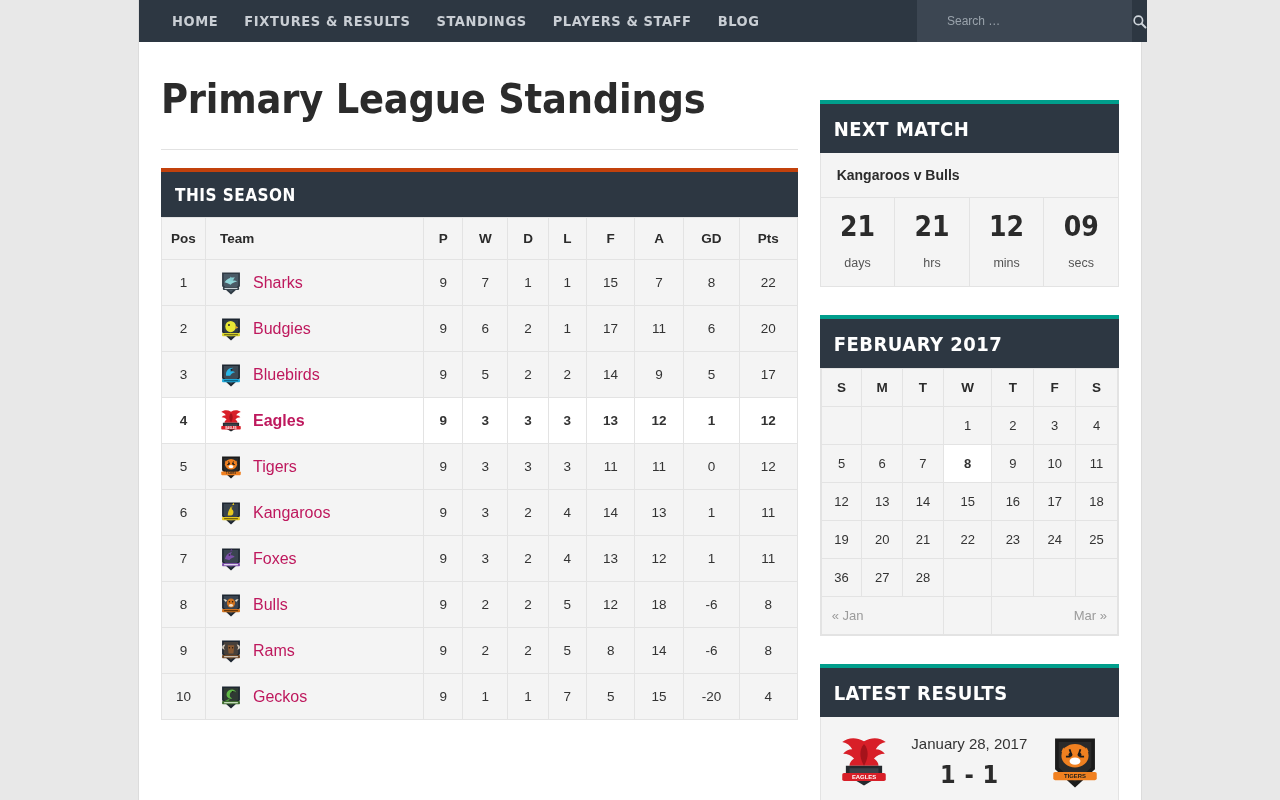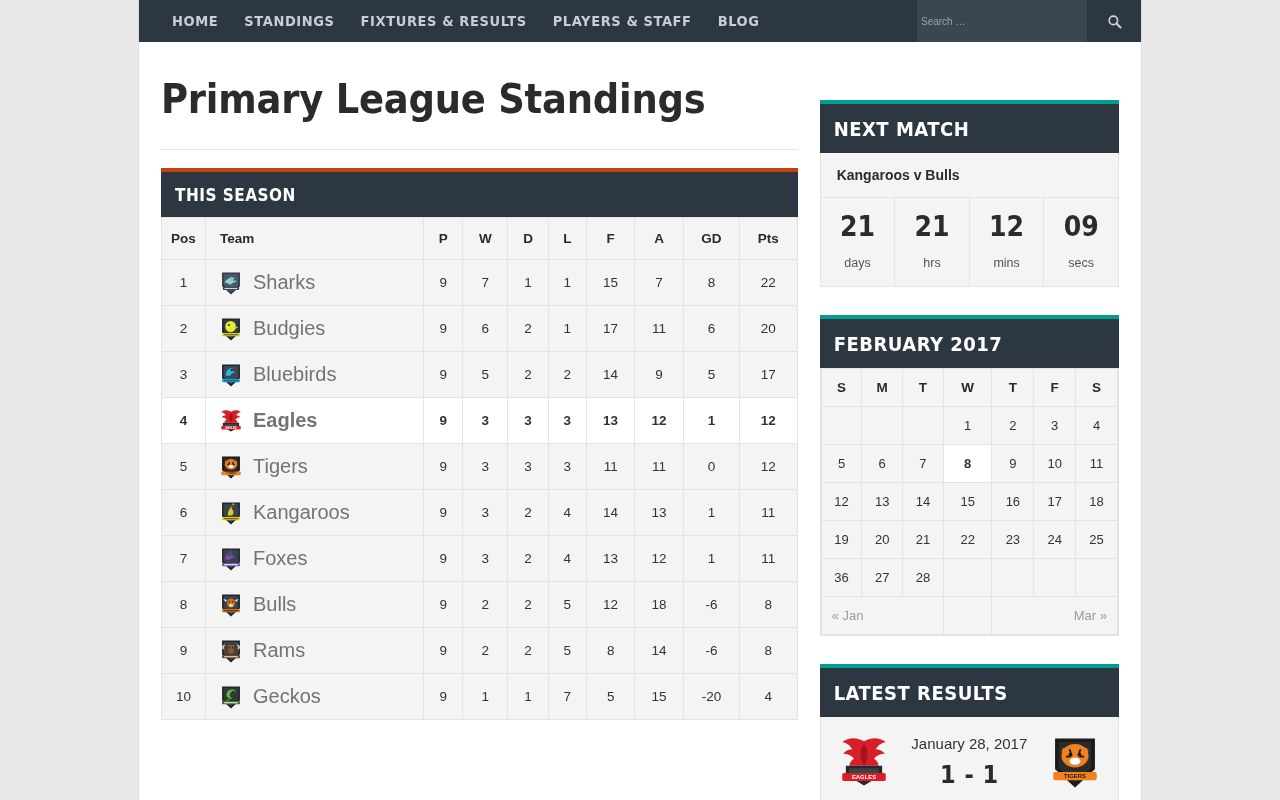--- a/index.html
+++ b/index.html
@@ -31,21 +31,21 @@
     color: #c9ced4;
     font-family: "Liberation Sans Narrow", "DejaVu Sans Condensed", "Liberation Sans", sans-serif;
     font-size: 14.5px; font-weight: bold; letter-spacing: .6px;
     text-transform: uppercase; text-decoration: none;
     padding: 0 13px; line-height: 42px; white-space: nowrap;
     cursor: pointer;
   }
   .search-wrap { display: flex; align-items: stretch; width: 224px; }
   .search-input {
     flex: 1; background: #3c4652; border: none; outline: none;
-    color: #eab308; font-size: 10px; padding: 0 4px;
+    color: #eab308; font-size: 12px; padding: 0 30px;
     font-family: "Liberation Sans", sans-serif;
   }
   .search-input::placeholder { color: #9aa3ac; }
   .search-btn {
     width: 54px; background: #2d3742; border: none; cursor: pointer;
     display: flex; align-items: center; justify-content: center;
   }
   .search-btn svg { width: 15px; height: 15px; }
 
   
@@ -85,21 +85,21 @@
   table.standings th.c-pos { width: 44px; }
   table.standings th.c-team { text-align: left; padding-left: 14px; width: 218px; }
   table.standings td {
     background: #f4f4f4; padding: 0 8px; height: 46px;
     text-align: center; border: 1px solid #e3e3e3;
     vertical-align: middle;
   }
   table.standings td.c-team { text-align: left; padding-left: 12px; }
   tr.highlight td { background: #ffffff; font-weight: bold; }
   .team-cell { display: flex; align-items: center; gap: 9px; }
-  .team-link { color: #737373; text-decoration: none; font-size: 20px; cursor: pointer; }
+  .team-link { color: #be185d; text-decoration: none; font-size: 16px; cursor: pointer; }
   tr.highlight .team-link { font-weight: bold; }
   .crest { width: 26px; height: 26px; flex: 0 0 26px; display:block; }
 
   
   .widget { margin-bottom: 28px; border-top: 4px solid #009e8c; }
   .widget-head { background: #2d3742; padding: 13px 14px 12px 14px; }
   .widget-head h3 {
     color: #fff;
     font-family: "Liberation Sans Narrow", "DejaVu Sans Condensed", "Liberation Sans", sans-serif;
     font-size: 20px; font-weight: bold; letter-spacing: .5px;
@@ -259,22 +259,22 @@
     </symbol>
   </defs>
 </svg>
 
 <div class="page">
   <div class="wrapper">
 
     <div class="navbar">
       <nav class="nav-menu">
         <a class="nav-item" href="#">Home</a>
+        <a class="nav-item" href="#">Fixtures &amp; Results</a>
         <a class="nav-item" href="#">Standings</a>
-        <a class="nav-item" href="#">Fixtures &amp; Results</a>
         <a class="nav-item" href="#">Players &amp; Staff</a>
         <a class="nav-item" href="#">Blog</a>
       </nav>
       <div class="search-wrap">
         <input class="search-input" type="text" placeholder="Search …" style="">
         <button class="search-btn">
           <svg viewBox="0 0 20 20">
             <circle cx="8.5" cy="8.5" r="5.6" fill="none" stroke="#cfd5db" stroke-width="2.2"></circle>
             <line x1="12.7" y1="12.7" x2="18" y2="18" stroke="#cfd5db" stroke-width="2.6" stroke-linecap="round"></line>
           </svg>

